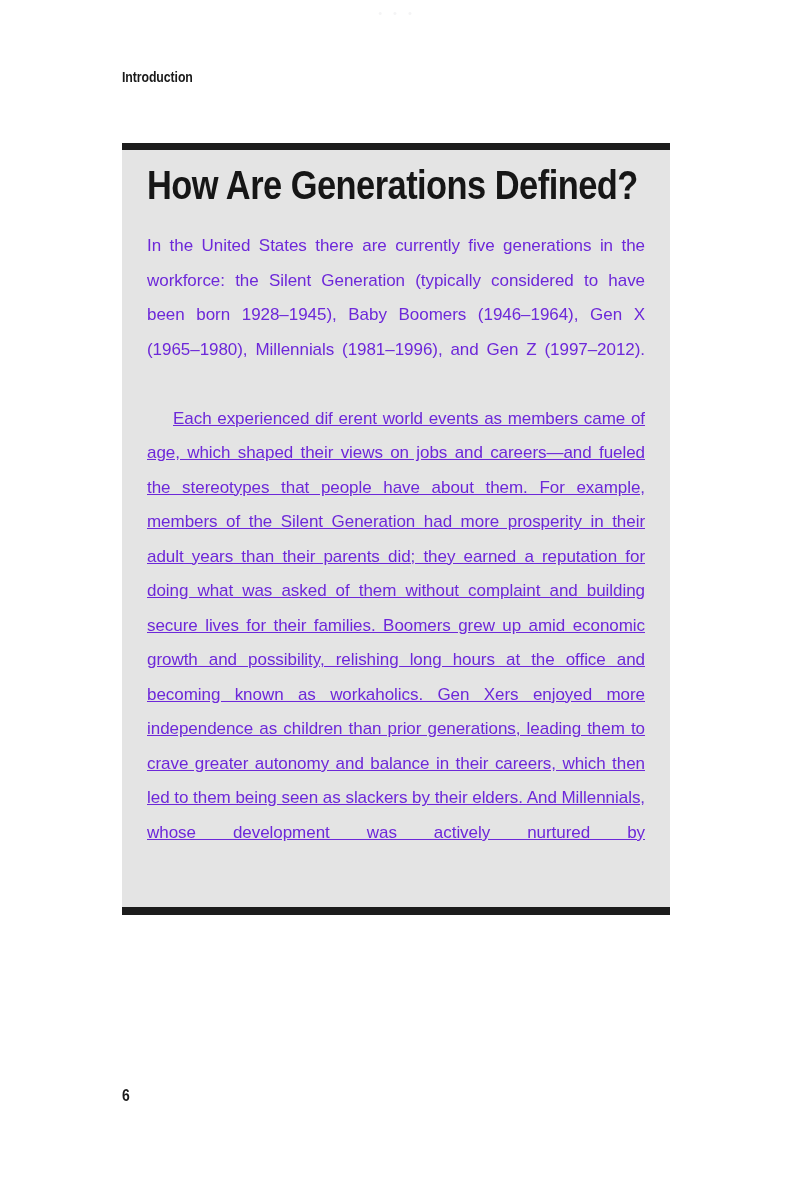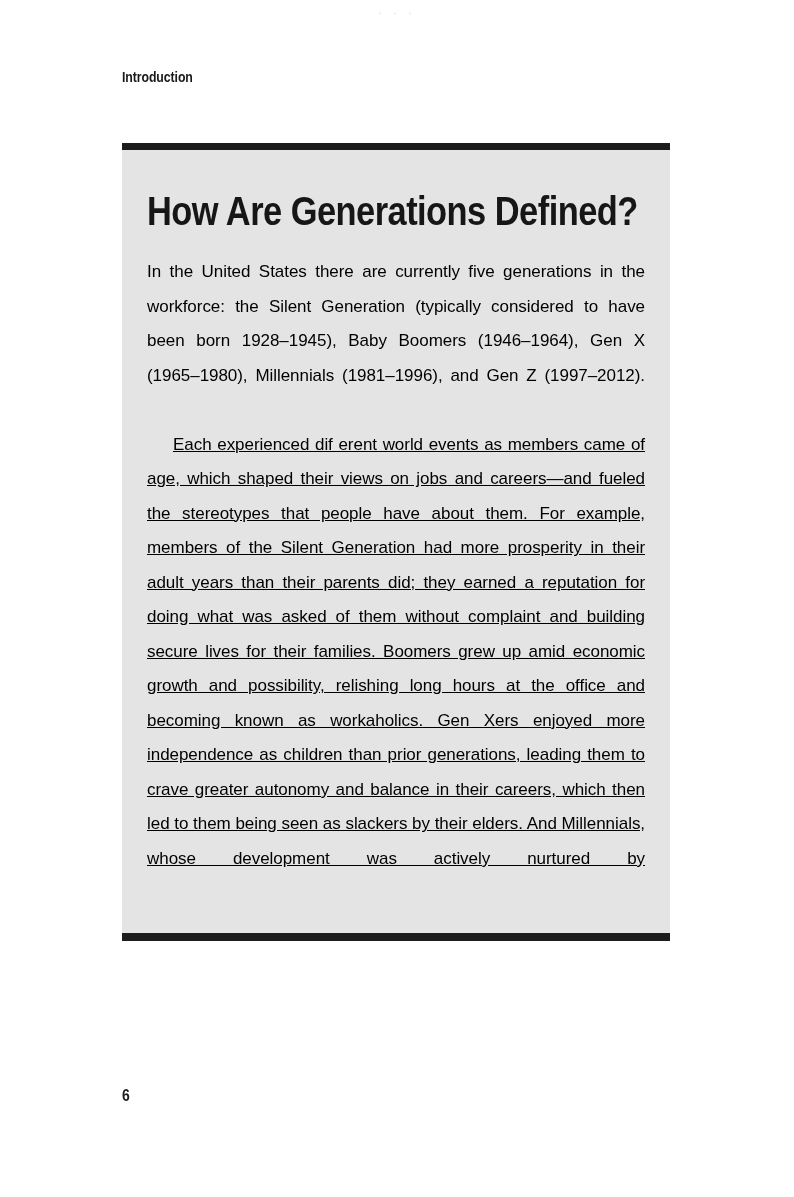--- a/index.html
+++ b/index.html
@@ -67,42 +67,42 @@
     height: 7px;
     background: #1c1c1c;
     width: 100%;
   }
 
   .callout-rule.bottom {
     height: 8px;
   }
 
   .callout-body {
-    padding: 40px 25px 22px 25px;
+    padding: 14px 25px 22px 25px;
     box-sizing: border-box;
   }
 
   .callout-title {
     font-family: "Liberation Sans Narrow", "Liberation Sans", sans-serif;
     font-weight: bold;
     font-size: 40px;
     line-height: 1.08;
     color: #161616;
     letter-spacing: -0.6px;
     margin: 0 0 22px 0;
     transform: scaleX(0.86);
     transform-origin: left top;
     white-space: nowrap;
   }
 
   .body-text {
     font-family: "Liberation Sans", sans-serif;
     font-size: 17px;
     line-height: 34.5px;
-    color: #000000;
+    color: #6d28d9;
     text-align: justify;
     text-justify: inter-word;
     margin: 0;
     letter-spacing: -0.05px;
     hyphens: none;
   }
 
   .body-text + .body-text {
     text-indent: 26px;
   }

